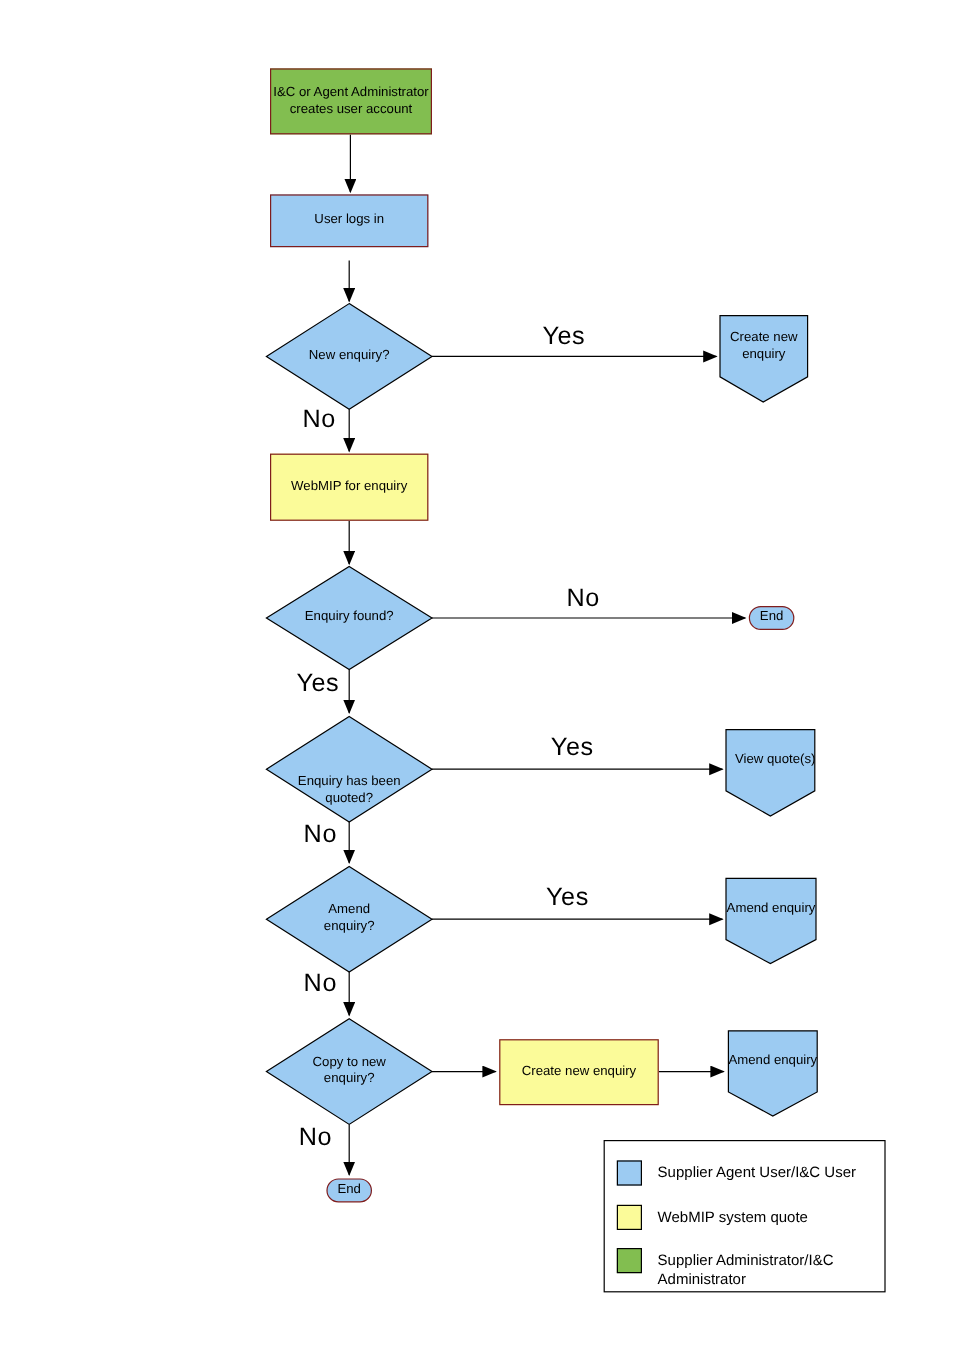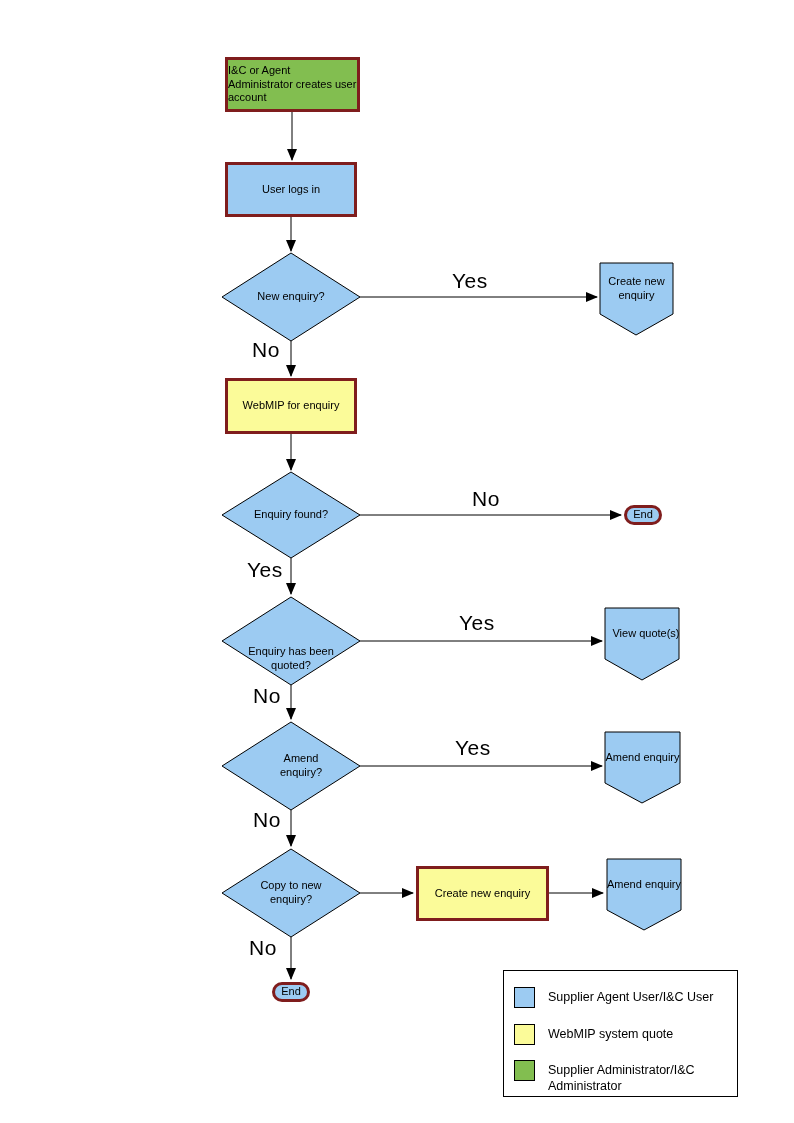--- a/index.html
+++ b/index.html
@@ -4,34 +4,34 @@
 <style>
   * { margin:0; padding:0; box-sizing:border-box; }
   html,body { background:#ffffff; }
   #canvas {
     position:relative; width:794px; height:1123px; background:#ffffff;
     font-family:"Liberation Sans", sans-serif; color:#000; overflow:hidden;
   }
   #wires { position:absolute; left:0; top:0; width:794px; height:1123px; pointer-events:none; }
   .node {
     position:absolute; display:flex; align-items:center; justify-content:center;
-    font-size:11px; line-height:1.25; border:3px solid #7f1d1d;
+    text-align:center; font-size:11px; line-height:1.25; border:1px solid #7f1d1d;
   }
   .fill-green  { background:#82BE50; }
   .fill-blue   { background:#9CCBF2; }
   .fill-yellow { background:#FBFB99; }
   .pill { border-radius:10px; font-size:11px; }
   .overlay {
     position:absolute; display:flex; align-items:center; justify-content:center;
     text-align:center; font-size:11px; line-height:1.25; border:none; background:transparent;
   }
   .yn { position:absolute; font-size:21px; letter-spacing:0.5px; }
   #legend {
     position:absolute; left:503px; top:950px; width:235px; height:127px;
-    border:1px solid #000; background:#fff;margin-top:20px;
+    border:1px solid #000; background:#fff;
   }
   .legend-row { position:absolute; left:0; width:100%; }
   .swatch { position:absolute; left:10px; width:21px; height:21px; border:1px solid #000; }
   .legend-label { position:absolute; left:44px; top:2px; width:182px; font-size:12.5px; line-height:1.3; }
 </style>
 </head>
 <body>
 
 <div id="canvas">
 
@@ -71,21 +71,21 @@
       <polygon points="605,608 679,608 679,659 642,680 605,659"></polygon>
       <polygon points="605,732 680,732 680,783 642,803 605,783"></polygon>
       <polygon points="607,859 681,859 681,910 644,930 607,910"></polygon>
     </g>
   </svg>
 
   <div class="node fill-green" style="left:225px; top:57px; width:135px; height:55px;">
     <span>I&amp;C or Agent Administrator creates user account</span>
   </div>
 
-  <div class="node fill-blue" style="left:225px; top:162px; width:132px; height:55px;">
+  <div class="node fill-blue" style="left:225px; top:162px; width:132px; height:44px;">
     <span>User logs in</span>
   </div>
 
   <div class="node fill-yellow" style="left:225px; top:378px; width:132px; height:56px;">
     <span>WebMIP for enquiry</span>
   </div>
 
   <div class="node fill-yellow" style="left:416px; top:866px; width:133px; height:55px;">
     <span>Create new enquiry</span>
   </div>
@@ -99,21 +99,21 @@
 
   <div class="overlay" style="left:222px; top:253px; width:138px; height:88px; padding:0 24px;">
     <span>New enquiry?</span>
   </div>
   <div class="overlay" style="left:222px; top:472px; width:138px; height:86px; padding:0 30px;">
     <span>Enquiry found?</span>
   </div>
   <div class="overlay" style="left:222px; top:615px; width:138px; height:88px; padding:0 22px;">
     <span>Enquiry has been quoted?</span>
   </div>
-  <div class="overlay" style="left:232px; top:722px; width:138px; height:88px; padding:0 30px;">
+  <div class="overlay" style="left:222px; top:722px; width:138px; height:88px; padding:0 30px;">
     <span>Amend enquiry?</span>
   </div>
   <div class="overlay" style="left:222px; top:849px; width:138px; height:88px; padding:0 24px;">
     <span>Copy to new enquiry?</span>
   </div>
 
   <div class="overlay" style="left:600px; top:263px; width:73px; height:51px;">
     <span>Create new enquiry</span>
   </div>
   <div class="overlay" style="left:605px; top:608px; width:82px; height:51px;">

